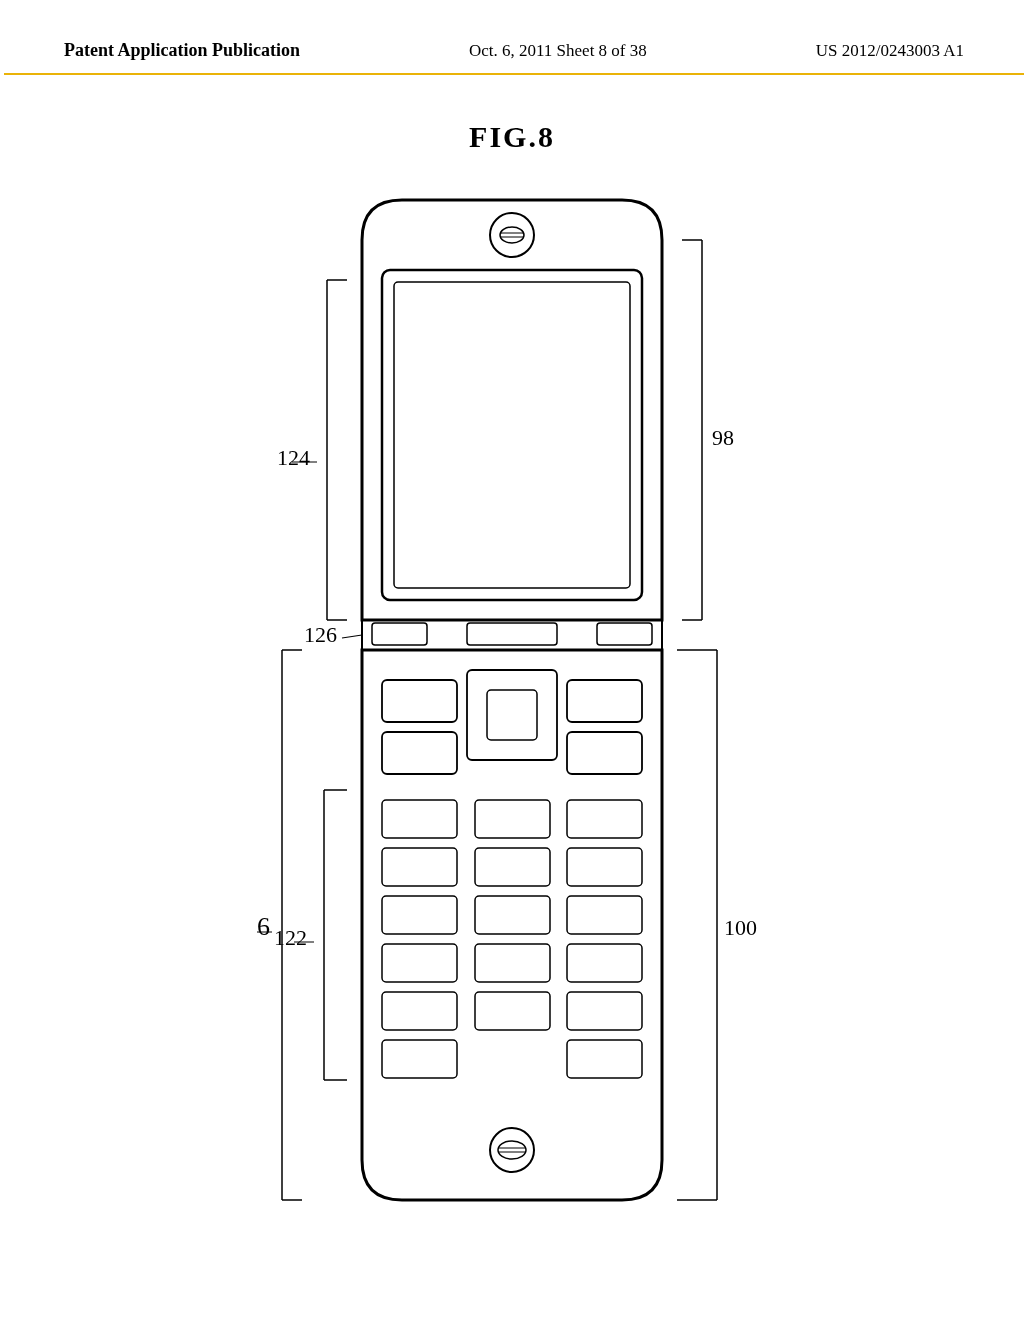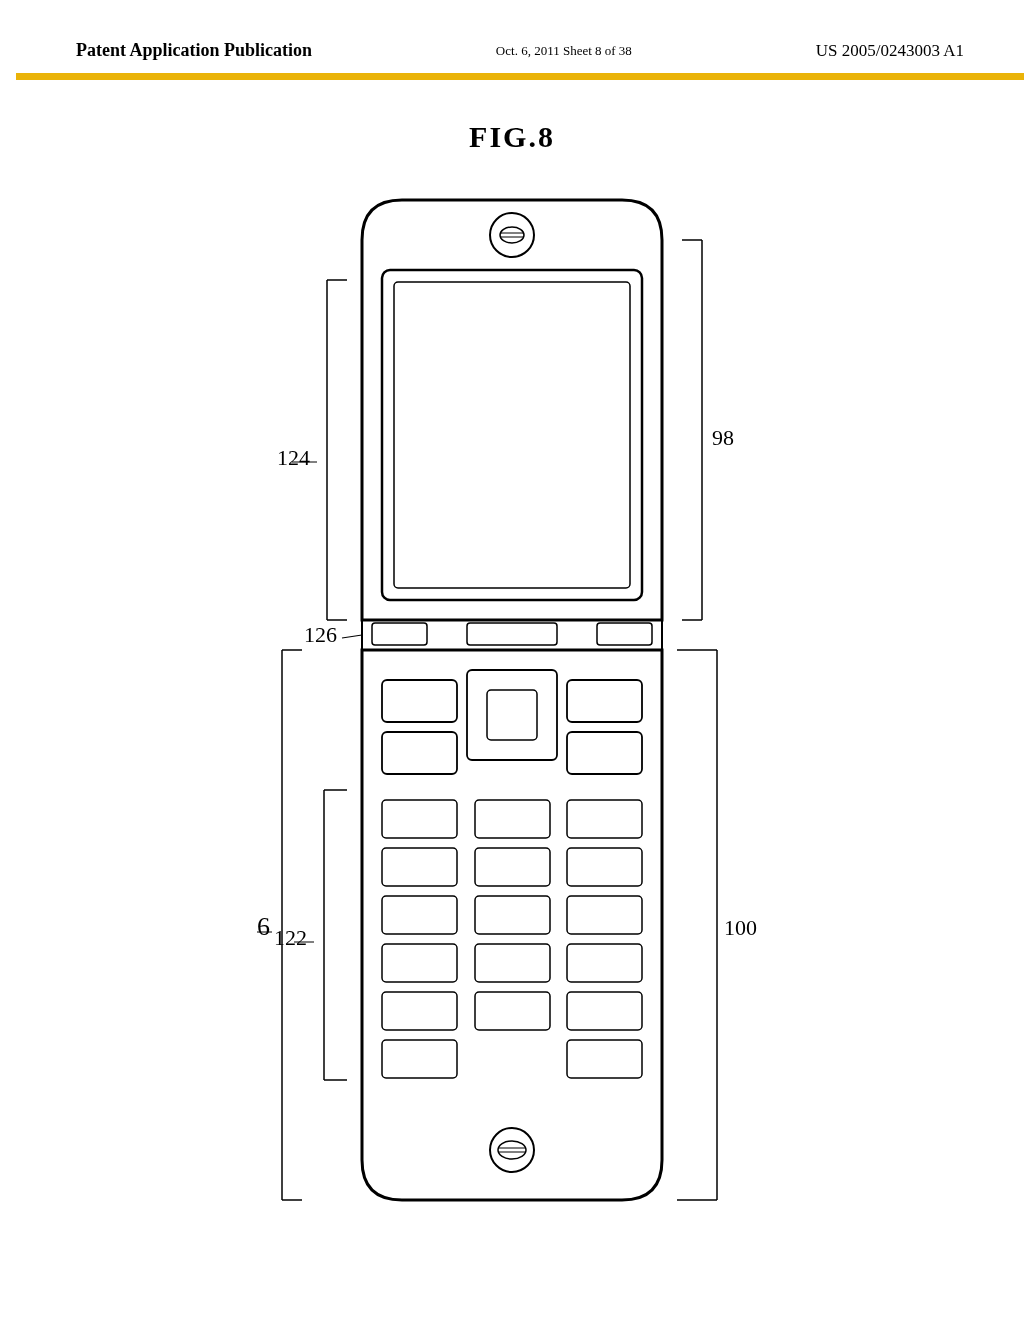--- a/index.html
+++ b/index.html
@@ -9,35 +9,35 @@
       height: 1320px;
       font-family: 'Times New Roman', serif;
       position: relative;
       overflow: hidden;
     }
 
     
     .header {
       position: absolute;
       top: 40px;
-      left: 16px;
+      left: 4px;
       right: 0;
       display: flex;
       align-items: center;
       justify-content: space-between;
       padding: 0 60px;
-      border-bottom: 7px solid #eab308;
+      border-bottom: 2px solid #eab308;
       padding-bottom: 12px;
     }
     .header-left {
       font-weight: bold;
       font-size: 18px;
     }
     .header-center {
-      font-size: 13px;
+      font-size: 17px;
     }
     .header-right {
       font-size: 17px;
     }
 
     
     .fig-title {
       position: absolute;
       top: 120px;
       left: 50%;
@@ -65,21 +65,21 @@
       width: 100%;
       height: 100%;
     }
   </style>
 </head>
 <body>
 
 <div class="header">
   <span class="header-left">Patent Application Publication</span>
   <span class="header-center">Oct. 6, 2011   Sheet 8 of 38</span>
-  <span class="header-right">US 2005/0243003 A1</span>
+  <span class="header-right">US 2012/0243003 A1</span>
 </div>
 
 <div class="fig-title">FIG.8</div>
 
 <div class="drawing-area">
   <svg class="phone-svg" viewBox="0 0 700 1080" xmlns="http://www.w3.org/2000/svg">
 
     <path d="M 200,60 Q 200,20 240,20 L 460,20 Q 500,20 500,60 L 500,440 L 200,440 Z" fill="none" stroke="#000" stroke-width="3"></path>
 
     <circle cx="350" cy="55" r="22" fill="none" stroke="#000" stroke-width="2"></circle>

